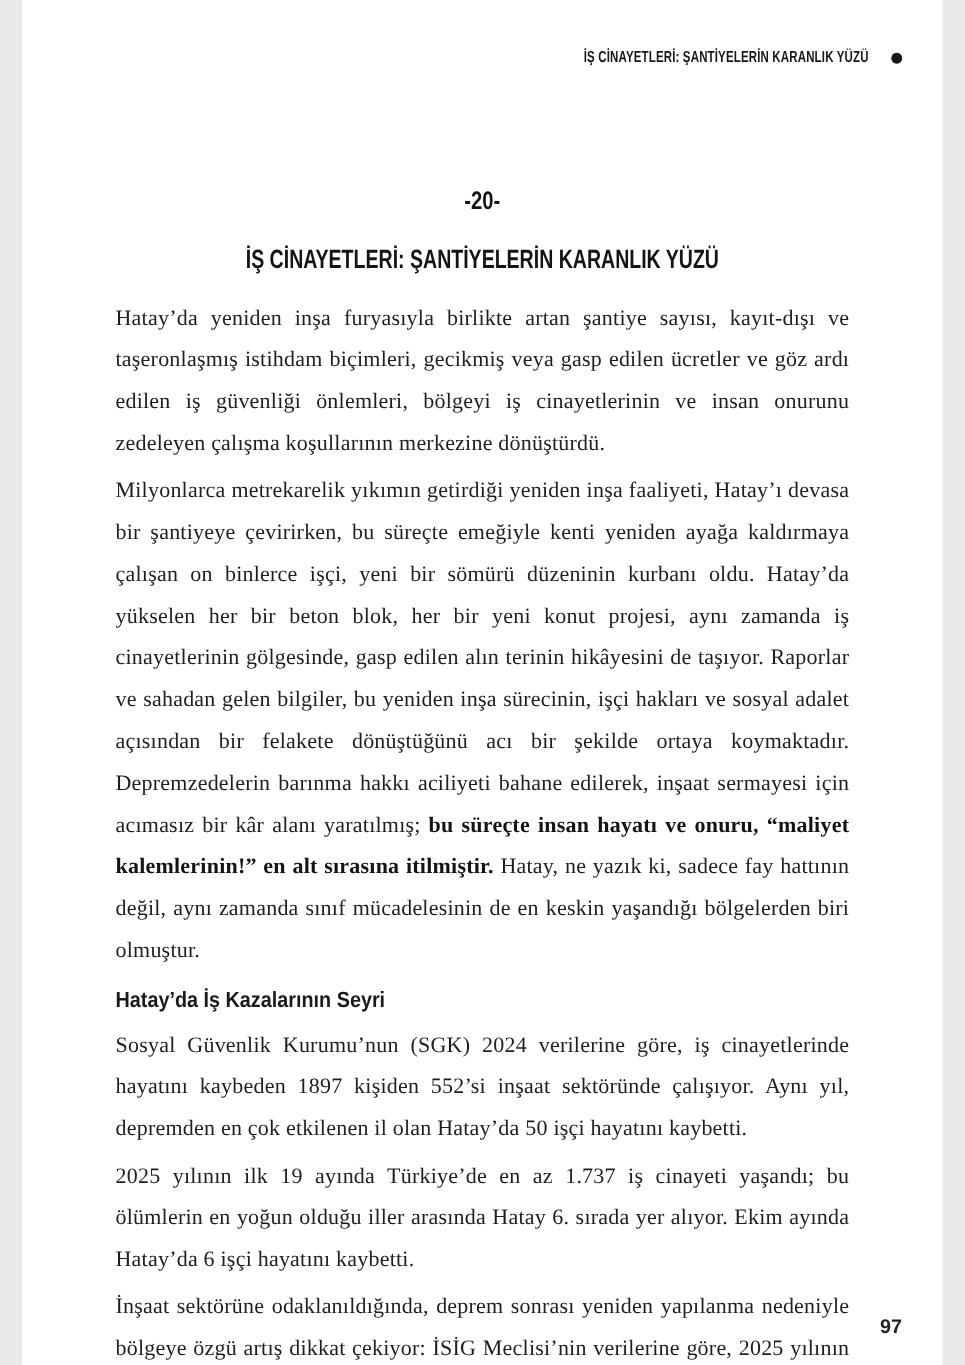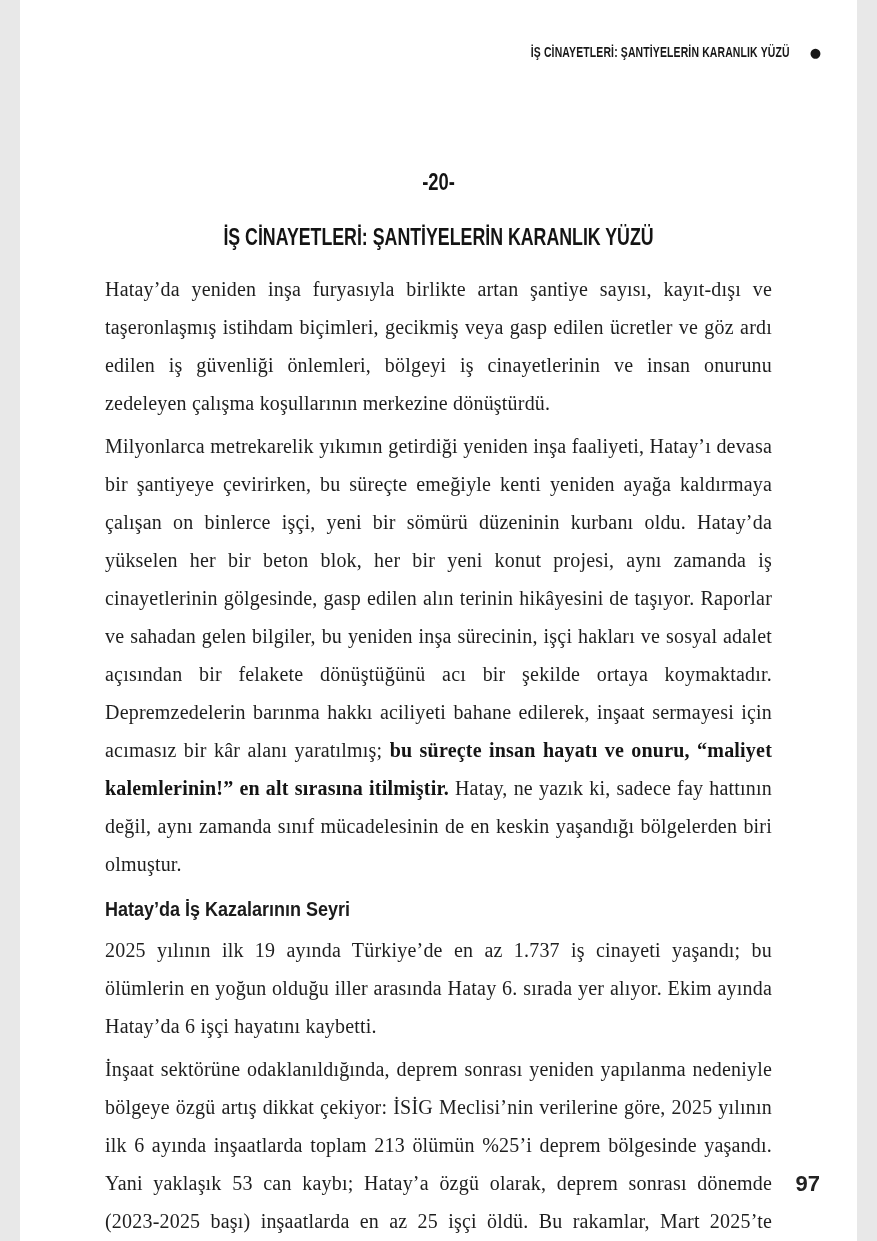--- a/index.html
+++ b/index.html
@@ -93,24 +93,24 @@
     line-height: 26px;
     color: #1a1a1a;
     transform: scaleX(0.9);
     transform-origin: left center;
     white-space: nowrap;
   }
   
   .page-number {
     position: absolute;
     right: 37px;
-    bottom: 44px;
+    bottom: 24px;
     font-family: "Liberation Sans", sans-serif;
     font-weight: bold;
-    font-size: 22px;
+    font-size: 18px;
     color: #222222;
   }
 </style>
 </head>
 <body>
 
 <div class="page">
 
   <header class="running-header">
     <span class="rh-text">İŞ CİNAYETLERİ: ŞANTİYELERİN KARANLIK YÜZÜ</span>
@@ -125,20 +125,21 @@
 
     <div class="body-text">
 
       <p>Hatay’da yeniden inşa furyasıyla birlikte artan şantiye sayısı, kayıt-dışı ve taşeronlaşmış istihdam biçimleri, gecikmiş veya gasp edilen ücretler ve göz ardı edilen iş güvenliği önlemleri, bölgeyi iş cinayetlerinin ve insan onurunu zedeleyen çalışma koşullarının merkezine dönüştürdü.</p>
 
       <p><span>Milyonlarca metrekarelik yıkımın getirdiği yeniden inşa faaliyeti, Hatay’ı devasa bir şantiyeye çevirirken, bu süreçte emeğiyle kenti yeniden ayağa kaldırmaya çalışan on binlerce işçi, yeni bir sömürü düzeninin kurbanı oldu. Hatay’da yükselen her bir beton blok, her bir yeni konut projesi, aynı zamanda iş cinayetlerinin gölgesinde, gasp edilen alın terinin hikâyesini de taşıyor. Raporlar ve sahadan gelen bilgiler, bu yeniden inşa sürecinin, işçi hakları ve sosyal adalet açısından bir felakete dönüştüğünü acı bir şekilde ortaya koymaktadır. Depremzedelerin barınma hakkı aciliyeti bahane edilerek, inşaat sermayesi için acımasız bir kâr alanı yaratılmış; </span><strong>bu süreçte insan hayatı ve onuru, “maliyet kalemlerinin!” en alt sırasına itilmiştir.</strong><span> Hatay, ne yazık ki, sadece fay hattının değil, aynı zamanda sınıf mücadelesinin de en keskin yaşandığı bölgelerden biri olmuştur.</span></p>
 
       <h2 class="section-heading">Hatay’da İş Kazalarının Seyri</h2>
 
 
+      <p>Sosyal Güvenlik Kurumu’nun (SGK) 2024 verilerine göre, iş cinayetlerinde hayatını kaybeden 1897 kişiden 552’si inşaat sektöründe çalışıyor. Aynı yıl, depremden en çok etkilenen il olan Hatay’da 50 işçi hayatını kaybetti.</p>
 
       <p>2025 yılının ilk 19 ayında Türkiye’de en az 1.737 iş cinayeti yaşandı; bu ölümlerin en yoğun olduğu iller arasında Hatay 6. sırada yer alıyor. Ekim ayında Hatay’da 6 işçi hayatını kaybetti.</p>
 
       <p>İnşaat sektörüne odaklanıldığında, deprem sonrası yeniden yapılanma nedeniyle bölgeye özgü artış dikkat çekiyor: İSİG Meclisi’nin verilerine göre, 2025 yılının ilk 6 ayında inşaatlarda toplam 213 ölümün %25’i deprem bölgesinde yaşandı. Yani yaklaşık 53 can kaybı; Hatay’a özgü olarak, deprem sonrası dönemde (2023-2025 başı) inşaatlarda en az 25 işçi öldü. Bu rakamlar, Mart 2025’te deprem bölgesinde inşaat ölümlerinin 15’ine ulaşması ve Hatay’da servis kazalarında 6 inşaat işçisinin (çoğu genç) ölümü gibi olaylarla somutlaşıyor.</p>
 
     </div>
   </div>
 
   <span class="page-number">97</span>
 

